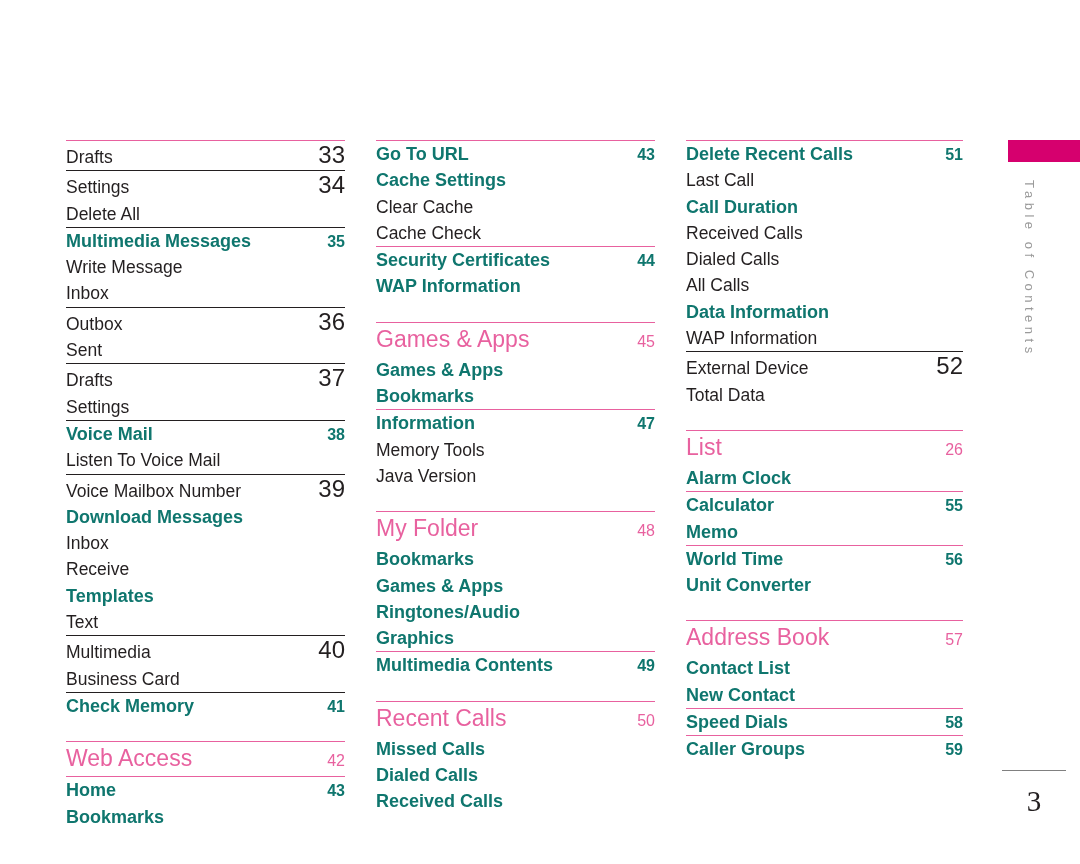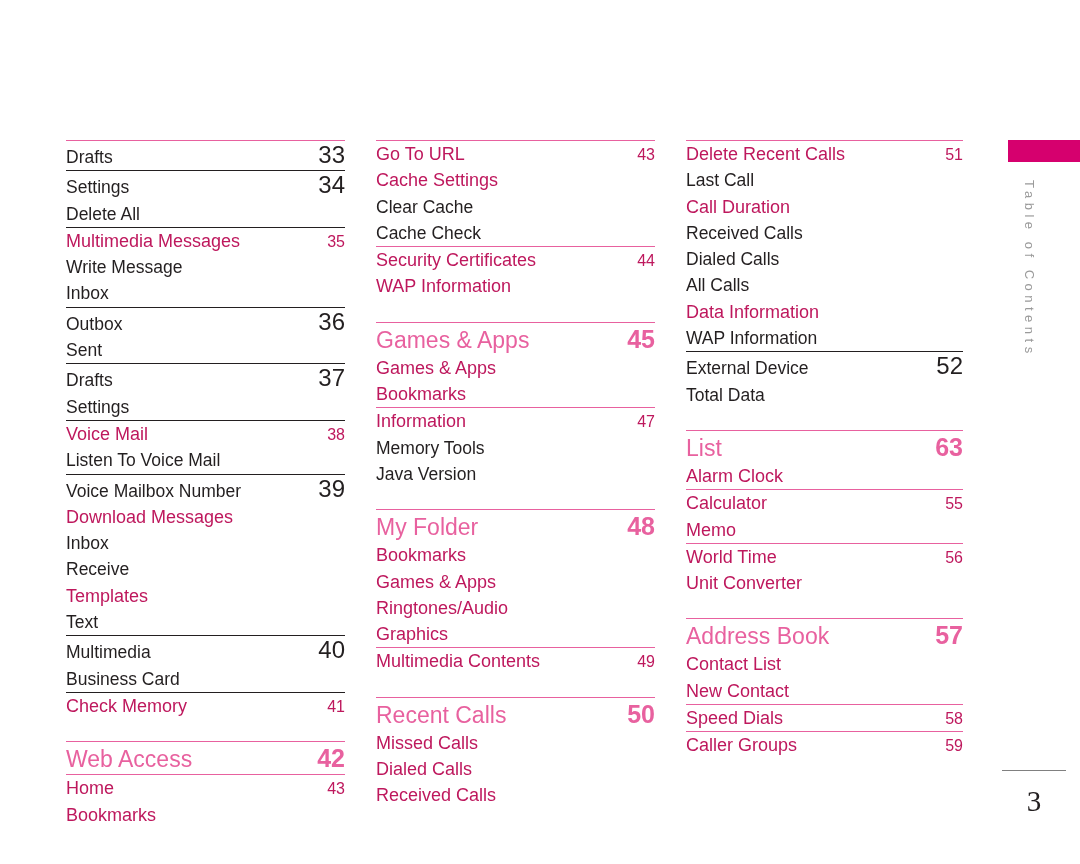--- a/index.html
+++ b/index.html
@@ -53,35 +53,35 @@
     color: #231f20;
     font-weight: normal;
     padding-top: 1px;
   }
   .lvl-item .page { font-size: 24px; }
 
   
   .lvl-sub {
     font-size: 18px;
     line-height: 25.3px;
-    color: #be185d;
-    font-weight: normal;
+    color: #0f766e;
+    font-weight: bold;
     padding-top: 1px;
   }
   .lvl-sub .page { font-size: 16px; }
 
   
   .lvl-section {
     font-size: 23px;
     line-height: 30px;
     color: #e8619f;
     font-weight: normal;
     padding-top: 1px;
   }
-  .lvl-section .page { font-size: 25px; font-weight: bold; }
+  .lvl-section .page { font-size: 16px; }
 
   
   .gap-before { margin-top: 22px; }
 
   
   .side-tab {
     position: absolute;
     left: 1008px;
     top: 140px;
     width: 72px;
@@ -350,21 +350,21 @@
       <div class="row lvl-item rule-dark">
         <span class="label">External Device</span>
         <span class="page">52</span>
       </div>
       <div class="row lvl-item rule-none">
         <span class="label">Total Data</span>
         <span class="page"></span>
       </div>
       <div class="row lvl-section rule-pink gap-before">
         <span class="label">List</span>
-        <span class="page">63</span>
+        <span class="page">26</span>
       </div>
       <div class="row lvl-sub rule-none">
         <span class="label">Alarm Clock</span>
         <span class="page"></span>
       </div>
       <div class="row lvl-sub rule-pink">
         <span class="label">Calculator</span>
         <span class="page">55</span>
       </div>
       <div class="row lvl-sub rule-none">

